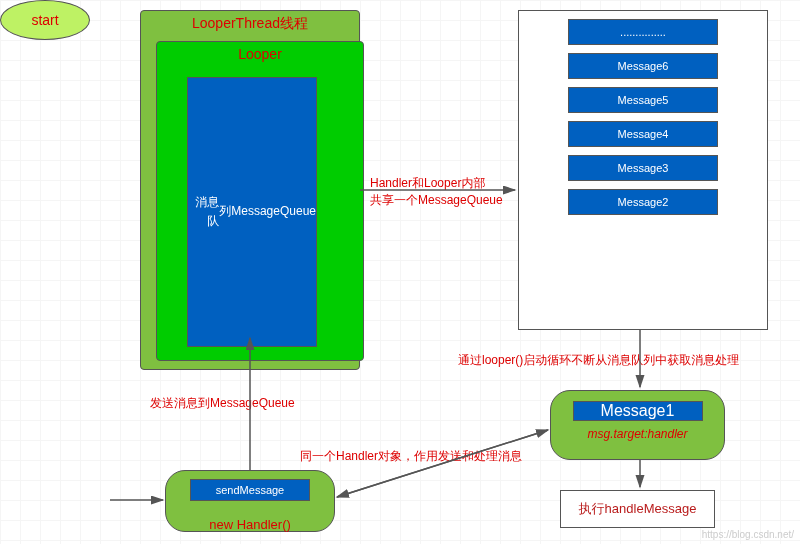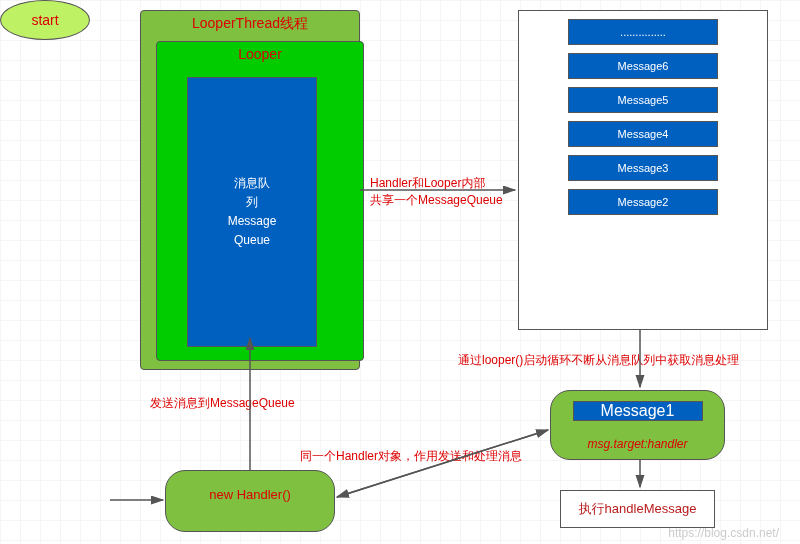--- a/index.html
+++ b/index.html
@@ -3,35 +3,35 @@
 <meta charset="utf-8">
 <style>
 *{box-sizing:border-box;margin:0;padding:0}
 body{width:800px;height:544px;position:relative;font-family:Arial,sans-serif;background:#fff;background-image:linear-gradient(#f5f5f5 1px,transparent 1px),linear-gradient(90deg,#f5f5f5 1px,transparent 1px);background-size:20px 20px;overflow:hidden}
 .box{position:absolute;border:1px solid #555}
 .title{text-align:center;font-size:14px;color:#d00}
 .looper-thread{left:140px;top:10px;width:220px;height:360px;background:#7fc040;border-radius:4px}
 .looper-thread .title{padding:4px}
 .looper{position:absolute;left:15px;top:30px;width:208px;height:320px;background:#0c0;border-radius:4px;border:1px solid #555}
 .looper .title{padding:4px}
-.msgq-inner{position:absolute;left:30px;top:35px;width:130px;height:270px;background:#0060c0;border:1px solid #555;color:#fff;display:flex;flex-direction:column;align-items:center;justify-content:center;font-size:12px;text-align:right;line-height:1.6}
+.msgq-inner{position:absolute;left:30px;top:35px;width:130px;height:270px;background:#0060c0;border:1px solid #555;color:#fff;display:flex;flex-direction:row;align-items:center;justify-content:center;font-size:12px;text-align:right;line-height:1.6}
 .mq-box{left:518px;top:10px;width:250px;height:320px;border:1px solid #555;background:#fff}
 .mq-box .title{padding:4px}
 .mq-item{margin:8px auto;width:150px;height:26px;background:#0060c0;border:1px solid #555;color:#fff;font-size:11px;display:flex;align-items:center;justify-content:center}
 .rounded{border-radius:20px;background:#7fc040;border:1px solid #555}
 .handler-box{left:550px;top:390px;width:175px;height:70px}
 .handler-box .msg1{margin:10px auto 0;width:130px;height:20px;background:#0060c0;border:1px solid #555;color:#fff;font-size:16px;display:flex;align-items:center;justify-content:center}
-.handler-box .lbl{text-align:center;color:#d00;font-size:12px;font-style:italic;margin-top:16px}
+.handler-box .lbl{text-align:center;color:#d00;font-size:12px;font-style:italic;margin-top:6px}
 .exec-box{left:560px;top:490px;width:155px;height:38px;background:#fff;border:1px solid #555;display:flex;align-items:center;justify-content:center;color:#b91c1c;font-size:13px}
 .new-handler{left:165px;top:470px;width:170px;height:62px}
 .new-handler .send{margin:8px auto 0;width:120px;height:22px;background:#0060c0;border:1px solid #555;color:#fff;font-size:11px;display:flex;align-items:center;justify-content:center}
 .new-handler .lbl{text-align:center;color:#d00;font-size:13px;margin-top:16px}
 .start{left:20px;top:480px;width:90px;height:40px;background:#bef264;border:1.5px solid #555;border-radius:50%/50%;display:flex;align-items:center;justify-content:center;color:#d00;font-size:14px}
 .label{position:absolute;color:#d00;font-size:12px;line-height:1.4}
-.watermark{position:absolute;right:21px;bottom:4px;font-size:12px;color:#ccc}
+.watermark{position:absolute;right:6px;bottom:4px;font-size:10px;color:#ccc}
 svg{position:absolute;left:0;top:0;pointer-events:none}
 </style>
 </head>
 <body>
 
 <div class="box looper-thread">
   <div class="title">LooperThread线程</div>
   <div class="looper">
     <div class="title">Looper</div>
     <div class="msgq-inner">
@@ -57,20 +57,21 @@
 <div class="box rounded handler-box">
   <div class="msg1">Message1</div>
   <div class="lbl">msg.target:handler</div>
 </div>
 
 <div class="box exec-box">
   <span>执行handleMessage</span>
 </div>
 
 <div class="box rounded new-handler">
+  <div class="send">sendMessage</div>
   <div class="lbl">new Handler()</div>
 </div>
 
 <div class="start">
   <span>start</span>
 </div>
 
 <div class="label" style="left:150px;top:395px">发送消息到MessageQueue</div>
 <div class="label" style="left:370px;top:175px">
   <div>Handler和Looper内部</div>

